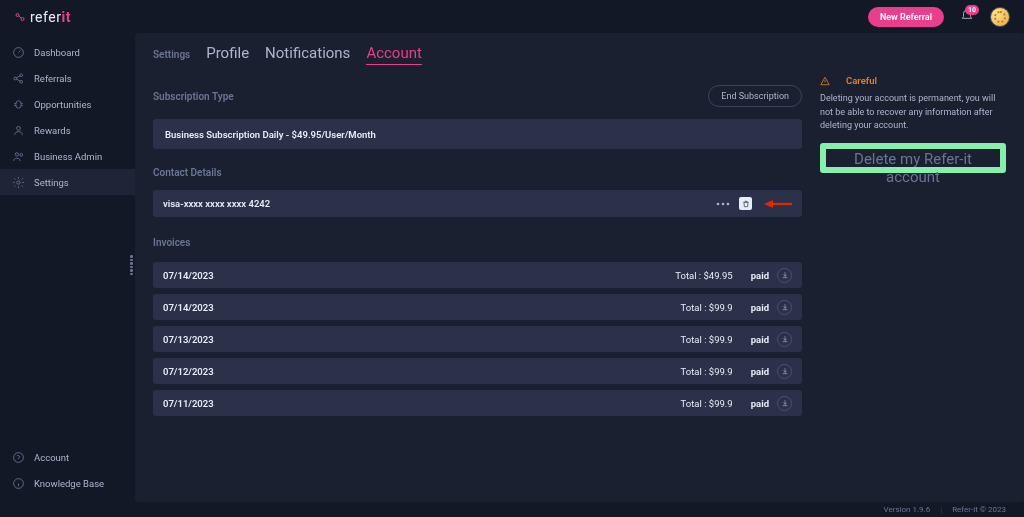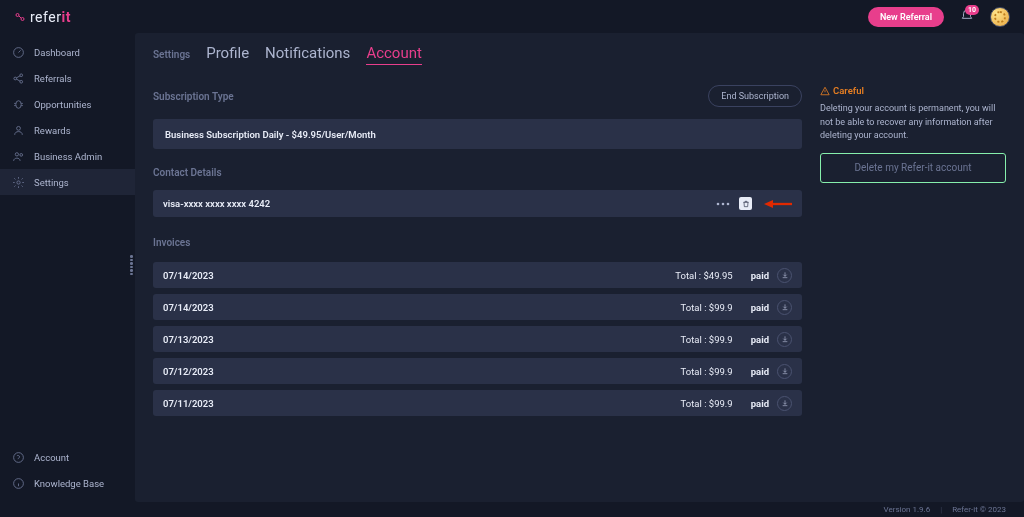--- a/index.html
+++ b/index.html
@@ -44,24 +44,24 @@
 .trash{width:13px;height:13px;background:var(--white);border-radius:2px;display:flex;align-items:center;justify-content:center}
 .trash svg{width:8px;height:8px;stroke:#2a3148;stroke-width:2;fill:none}
 .arrow-ann{margin-left:4px}
 .inv-list{display:flex;flex-direction:column;gap:6px;margin-top:14px}
 .inv{background:var(--bg3);border-radius:3px;height:26px;display:flex;align-items:center;padding:0 10px;font-size:9.5px;color:var(--white)}
 .inv .date{font-weight:600;flex:1}
 .inv .tot{margin-right:18px}
 .inv .status{font-weight:700;margin-right:8px}
 .dl{width:15px;height:15px;border:1px solid #4a5270;border-radius:50%;display:flex;align-items:center;justify-content:center;cursor:pointer}
 .dl svg{width:8px;height:8px;stroke:var(--text);stroke-width:2;fill:none}
-.careful{color:var(--orange);font-size:9.5px;font-weight:600;display:flex;align-items:center;gap:3px;margin-top:10px}
+.careful{color:var(--orange);font-size:9.5px;font-weight:600;display:flex;align-items:center;gap:16px;}
 .careful svg{width:10px;height:10px;stroke:var(--orange);fill:none;stroke-width:2}
 .warn{font-size:9px;line-height:1.5;color:var(--text);margin:6px 0 10px}
-.btn-del{width:100%;background:transparent;border:1px solid #86efac;color:var(--text-dim);border-radius:3px;height:30px;font-size:10px;cursor:pointer}
+.btn-del{width:100%;background:transparent;border:6px solid #86efac;color:var(--text-dim);border-radius:3px;height:30px;font-size:15px;cursor:pointer}
 .drag{position:absolute;left:-5px;top:222px;display:flex;flex-direction:column;gap:1px;cursor:grab}
 .drag span{width:2.5px;height:2.5px;background:var(--text-dim);border-radius:50%}
 .footer{height:15px;display:flex;align-items:center;justify-content:flex-end;gap:10px;padding:0 18px;color:var(--text-dim);font-size:8px}
 .footer .sep{opacity:.4}
 </style>
 </head>
 <body>
 
 <div class="top">
   <div class="logo">

